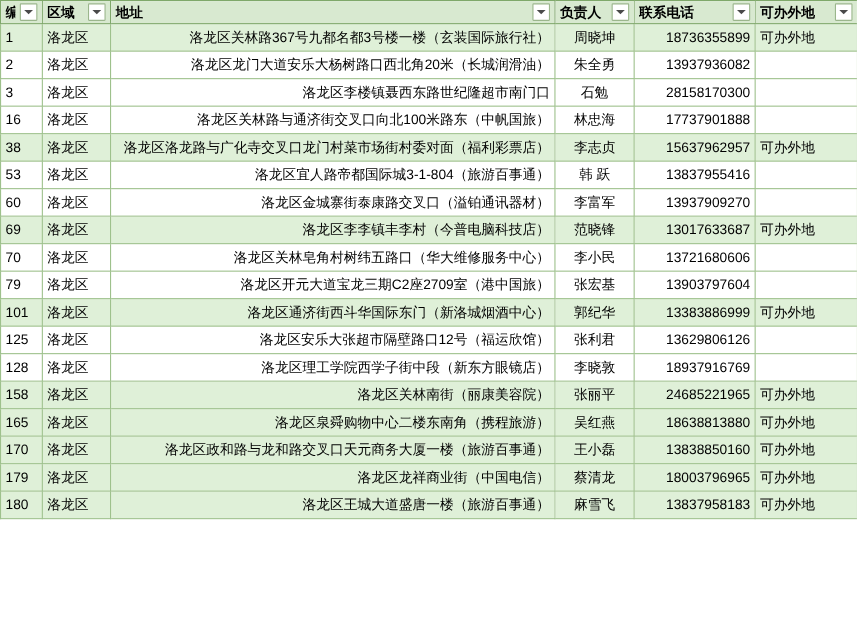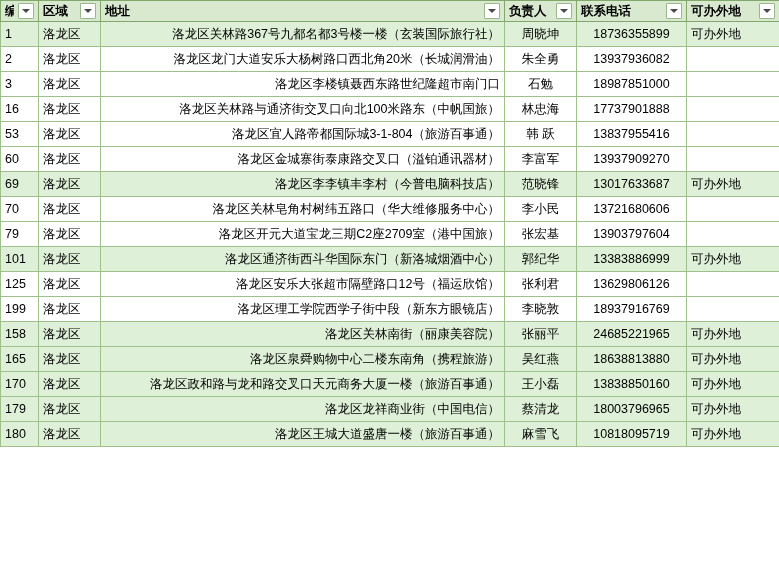--- a/index.html
+++ b/index.html
@@ -84,21 +84,21 @@
   tbody tr.alt td {
     background: #dff0d8;
   }
   tbody tr.plain td {
     background: #ffffff;
   }
   td.col-id { text-align: left; }
   td.col-region { text-align: left; }
   td.col-addr { text-align: right; }
   td.col-person { text-align: center; }
-  td.col-phone { text-align: center; }
+  td.col-phone { text-align: right; }
   td.col-remote { text-align: left; }
 </style>
 </head>
 <body>
 
 <div class="sheet">
   <table class="grid">
     <colgroup>
       <col class="c0">
         <col class="c1">
@@ -162,31 +162,39 @@
           <td class="col-addr">洛龙区龙门大道安乐大杨树路口西北角20米（长城润滑油）</td>
           <td class="col-person">朱全勇</td>
           <td class="col-phone">13937936082</td>
           <td class="col-remote"></td>
         </tr>
         <tr class="plain">
           <td class="col-id">3</td>
           <td class="col-region">洛龙区</td>
           <td class="col-addr">洛龙区李楼镇聂西东路世纪隆超市南门口</td>
           <td class="col-person">石勉</td>
-          <td class="col-phone">18987851000</td>
+          <td class="col-phone">28158170300</td>
           <td class="col-remote"></td>
         </tr>
         <tr class="plain">
           <td class="col-id">16</td>
           <td class="col-region">洛龙区</td>
           <td class="col-addr">洛龙区关林路与通济街交叉口向北100米路东（中帆国旅）</td>
           <td class="col-person">林忠海</td>
           <td class="col-phone">17737901888</td>
           <td class="col-remote"></td>
         </tr>
+        <tr class="alt">
+          <td class="col-id">38</td>
+          <td class="col-region">洛龙区</td>
+          <td class="col-addr">洛龙区洛龙路与广化寺交叉口龙门村菜市场街村委对面（福利彩票店）</td>
+          <td class="col-person">李志贞</td>
+          <td class="col-phone">15637962957</td>
+          <td class="col-remote">可办外地</td>
+        </tr>
         <tr class="plain">
           <td class="col-id">53</td>
           <td class="col-region">洛龙区</td>
           <td class="col-addr">洛龙区宜人路帝都国际城3-1-804（旅游百事通）</td>
           <td class="col-person">韩  跃</td>
           <td class="col-phone">13837955416</td>
           <td class="col-remote"></td>
         </tr>
         <tr class="plain">
           <td class="col-id">60</td>
@@ -230,21 +238,21 @@
         </tr>
         <tr class="plain">
           <td class="col-id">125</td>
           <td class="col-region">洛龙区</td>
           <td class="col-addr">洛龙区安乐大张超市隔壁路口12号（福运欣馆）</td>
           <td class="col-person">张利君</td>
           <td class="col-phone">13629806126</td>
           <td class="col-remote"></td>
         </tr>
         <tr class="plain">
-          <td class="col-id">199</td>
+          <td class="col-id">128</td>
           <td class="col-region">洛龙区</td>
           <td class="col-addr">洛龙区理工学院西学子街中段（新东方眼镜店）</td>
           <td class="col-person">李晓敦</td>
           <td class="col-phone">18937916769</td>
           <td class="col-remote"></td>
         </tr>
         <tr class="alt">
           <td class="col-id">158</td>
           <td class="col-region">洛龙区</td>
           <td class="col-addr">洛龙区关林南街（丽康美容院）</td>
@@ -274,18 +282,18 @@
           <td class="col-addr">洛龙区龙祥商业街（中国电信）</td>
           <td class="col-person">蔡清龙</td>
           <td class="col-phone">18003796965</td>
           <td class="col-remote">可办外地</td>
         </tr>
         <tr class="alt">
           <td class="col-id">180</td>
           <td class="col-region">洛龙区</td>
           <td class="col-addr">洛龙区王城大道盛唐一楼（旅游百事通）</td>
           <td class="col-person">麻雪飞</td>
-          <td class="col-phone">10818095719</td>
+          <td class="col-phone">13837958183</td>
           <td class="col-remote">可办外地</td>
         </tr>
       </tbody>
   </table>
 </div>
 
 </body></html>

